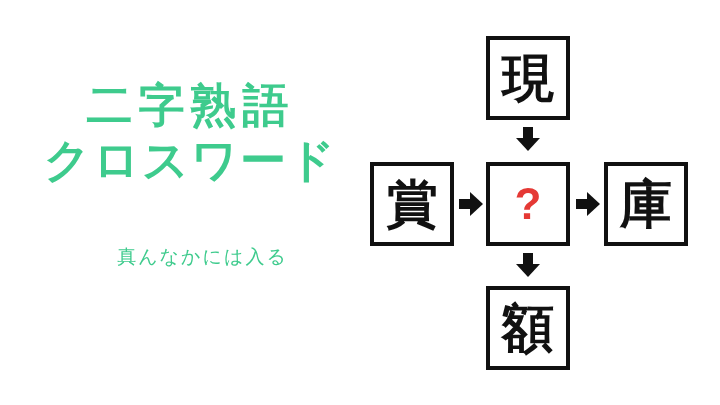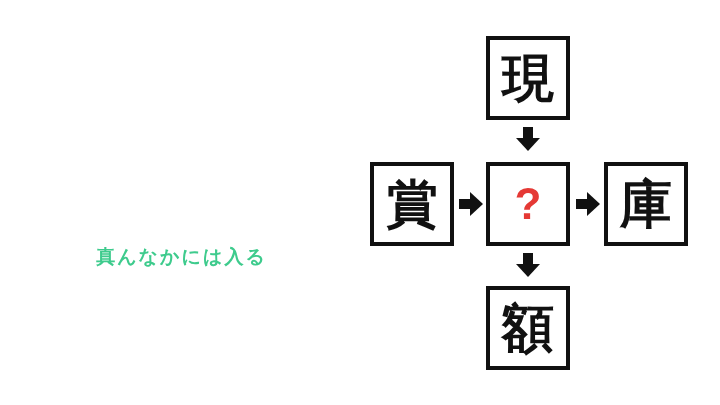--- a/index.html
+++ b/index.html
@@ -29,25 +29,25 @@
     letter-spacing: 6px;
     line-height: 1.2;
   }
   .title-line2 {
     font-size: 46px;
     letter-spacing: 2px;
     line-height: 1.2;
   }
   .subtitle-block {
     position: absolute;
-    left: 9px; top: 243px;
+    left: 30px; top: 243px;
     width: 345px;
     text-align: center;
     color: #3ecb8d;
-    font-weight: 700;
+    font-weight: 400;
   }
   .subtitle-line {
     font-size: 19px;
     letter-spacing: 2px;
     line-height: 1.45;
   }
 
   
   .box {
     position: absolute;
@@ -109,20 +109,22 @@
   .arrow-left-to-center   { left: 459px; top: 192px; }
   .arrow-center-to-right  { left: 576px; top: 192px; }
   .arrow-center-to-bottom { left: 516px; top: 253px; }
 </style>
 </head>
 <body>
 
 <div class="canvas">
 
   <div class="title-block">
+    <div class="title-line1">二字熟語</div>
+    <div class="title-line2">クロスワード</div>
   </div>
 
   <div class="subtitle-block">
     <div class="subtitle-line">真んなかには入る</div>
   </div>
 
   <div class="box box-top">
     <span class="kanji">現</span>
   </div>
 

